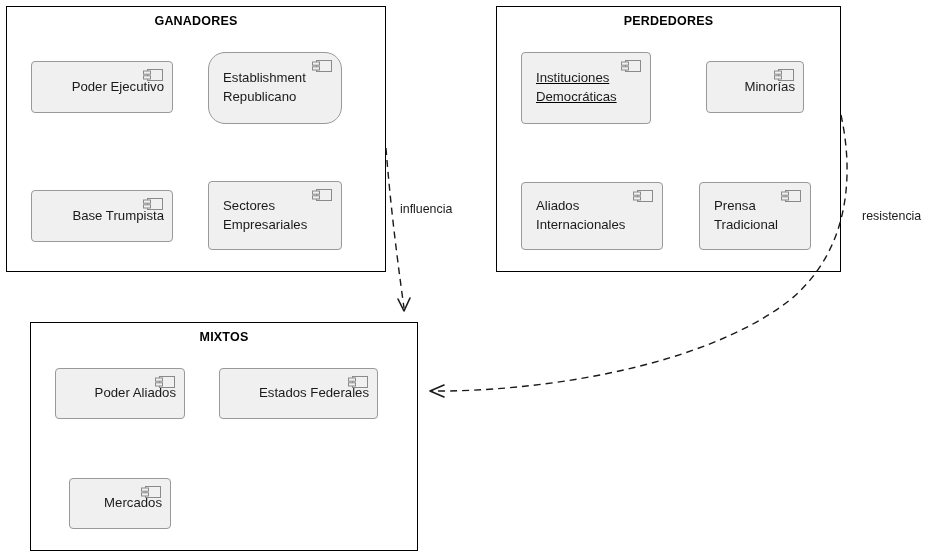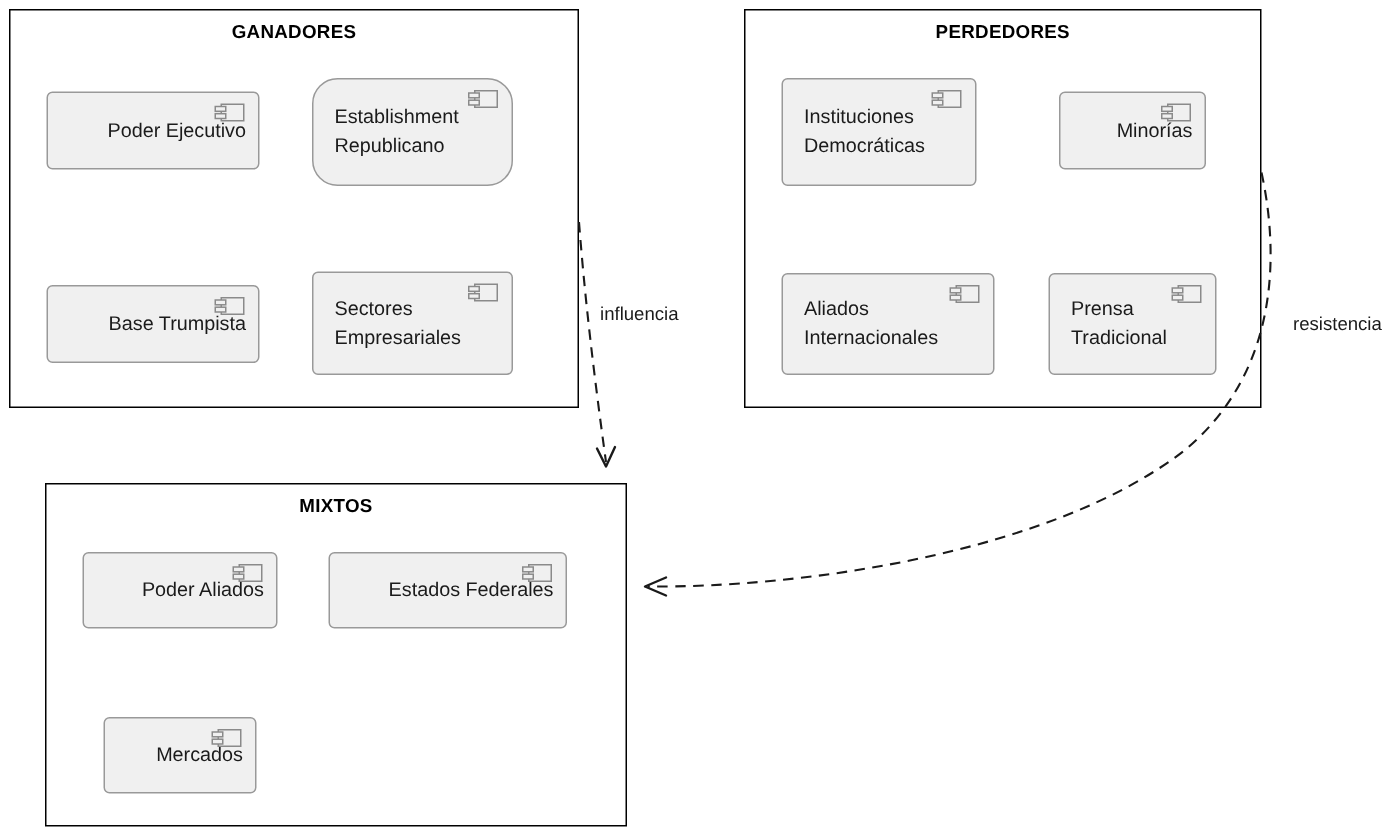--- a/index.html
+++ b/index.html
@@ -135,21 +135,21 @@
       <rect x="1.5" y="7.8" width="7" height="3.2" fill="#f0f0f0" stroke="#8a8a8a" stroke-width="1"></rect>
     </svg>
     <div class="component-label">Sectores
 Empresariales</div>
   </div>
 
   <div class="group" style="left:496px; top:6px; width:345px; height:266px;">
     <div class="group-title">PERDEDORES</div>
   </div>
 
-  <div class="component" style="left:521px; top:52px; width:130px; height:72px;">
+  <div class="component" style="left:521px; top:52px; width:130px; height:72px;text-decoration:underline;">
     <svg class="comp-icon" viewBox="0 0 22 14">
       <rect x="5.5" y="1.5" width="15" height="11" fill="#f0f0f0" stroke="#8a8a8a" stroke-width="1"></rect>
       <rect x="1.5" y="3" width="7" height="3.2" fill="#f0f0f0" stroke="#8a8a8a" stroke-width="1"></rect>
       <rect x="1.5" y="7.8" width="7" height="3.2" fill="#f0f0f0" stroke="#8a8a8a" stroke-width="1"></rect>
     </svg>
     <div class="component-label">Instituciones
 Democráticas</div>
   </div>
 
   <div class="component center" style="left:686px; top:61px; width:98px; height:52px;margin-left:20px;">

